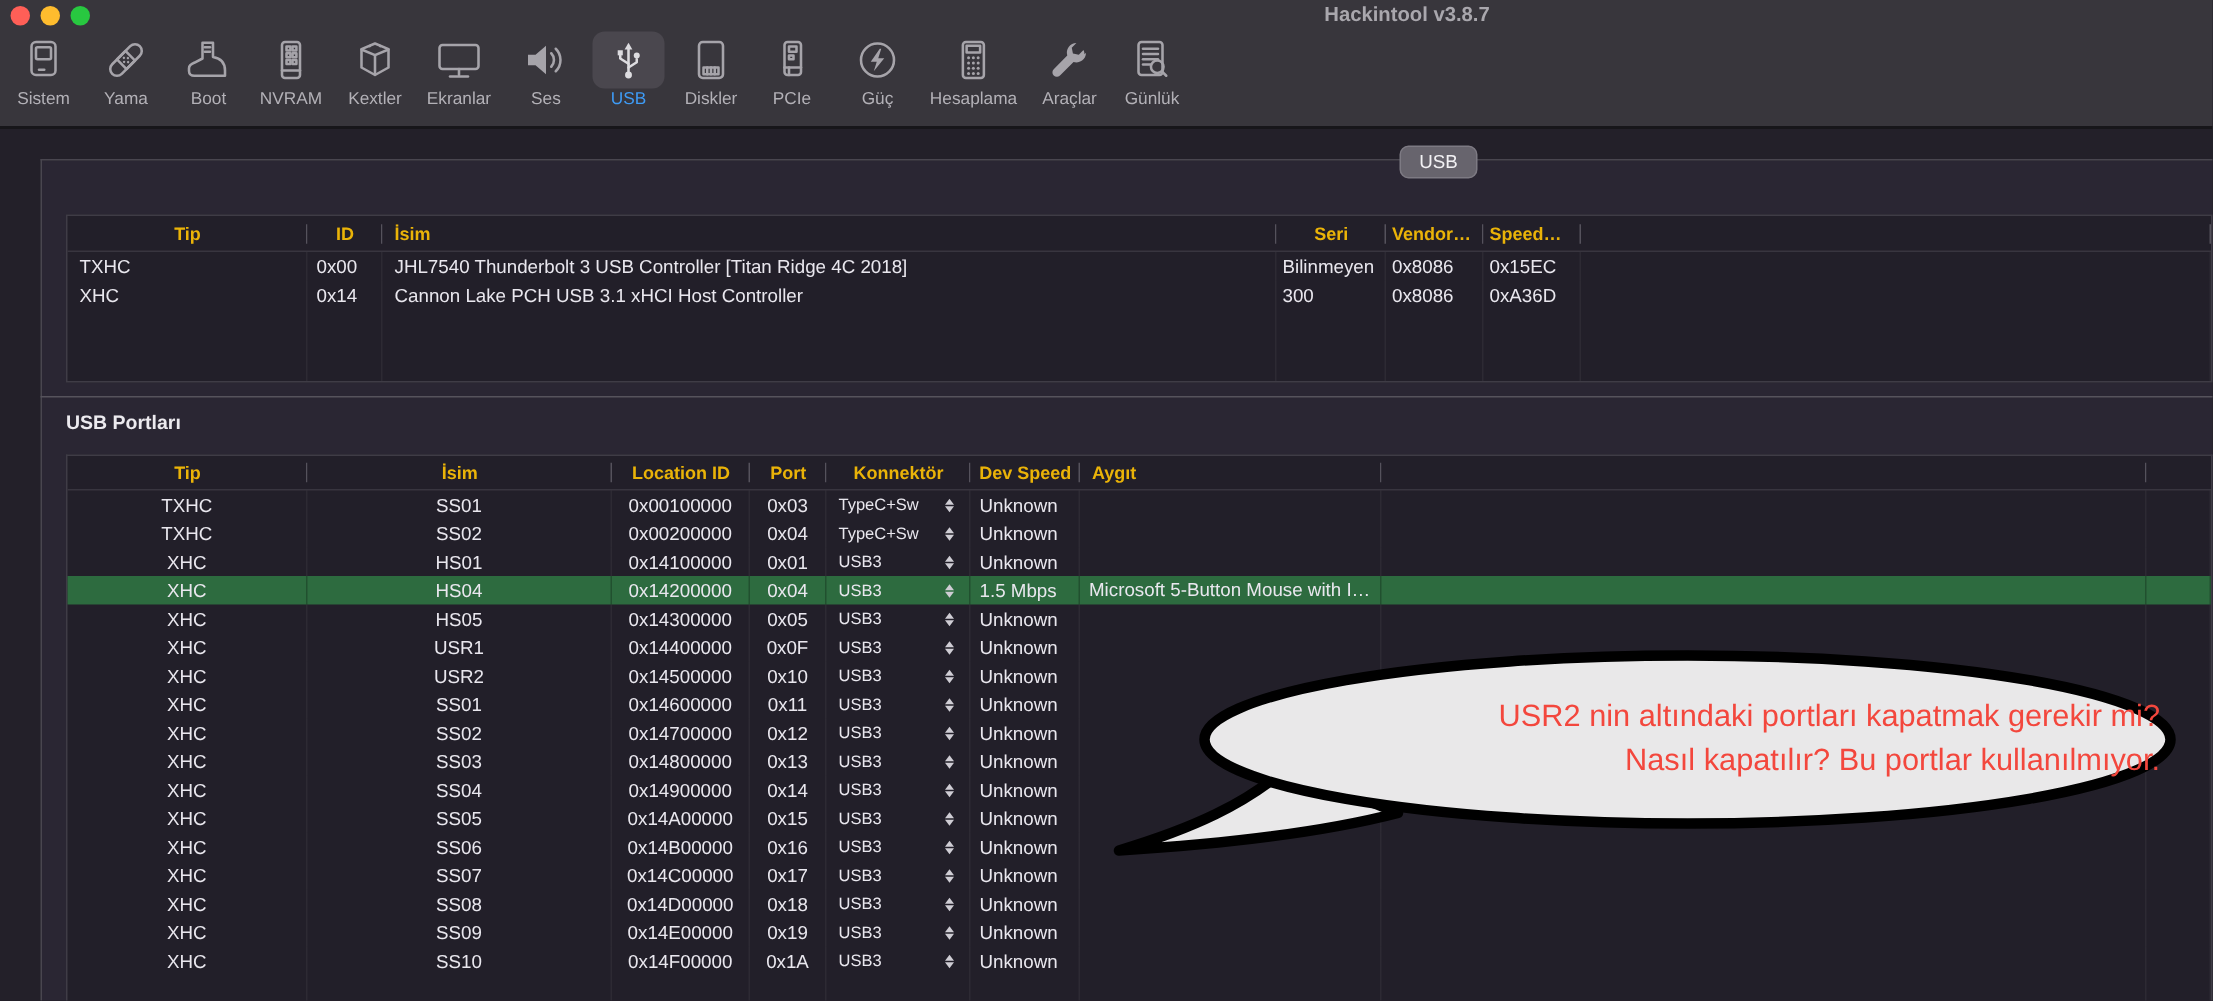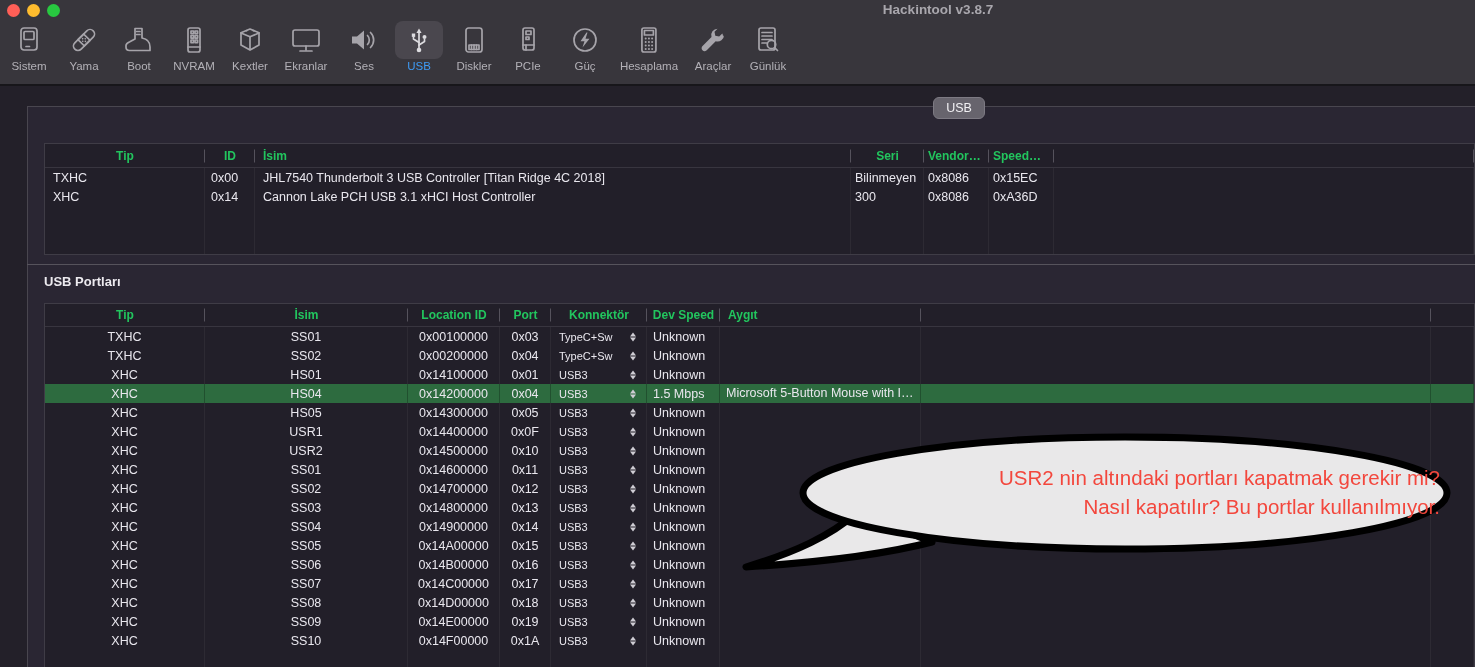--- a/index.html
+++ b/index.html
@@ -38,21 +38,21 @@
 
   
   .tbl { position:absolute; left:44px; right:0; background:#221f29;
          border:1px solid #3f3c46; display:flex; flex-direction:column; }
   .tbl1 { top:55px; height:112px; }
   .tbl2 { top:215px; bottom:0; border-bottom:none; }
   .hrow { display:grid; flex:none; border-bottom:1px solid #38353f; }
   .tbl1 .hrow { height:24px; }
   .tbl2 .hrow { height:23px; }
   .hcell { position:relative; display:flex; align-items:center; font-size:12px; font-weight:bold;
-           color:#22c55e; white-space:nowrap; overflow:hidden; }
+           color:#eab308; white-space:nowrap; overflow:hidden; }
   .hcell:after { content:""; position:absolute; right:0; top:50%; transform:translateY(-50%);
                  width:1px; height:13px; background:#55525c; }
   .hcell.c { justify-content:center; }
   .hcell.l { padding-left:8px; }
   .grid1 { grid-template-columns:160px 50px 596px 73px 65px 65px 1fr; }
   .grid2 { grid-template-columns:160px 203px 92px 51px 96px 73px 201px 510px 1fr; }
   .row { display:grid; height:19px; flex:none; }
   .row.filler { flex:1; height:auto; }
   .cell { display:flex; align-items:center; font-size:12.5px; color:#e9e7ee; white-space:nowrap;
           overflow:hidden; border-right:1px solid rgba(255,255,255,0.05); position:relative; }

